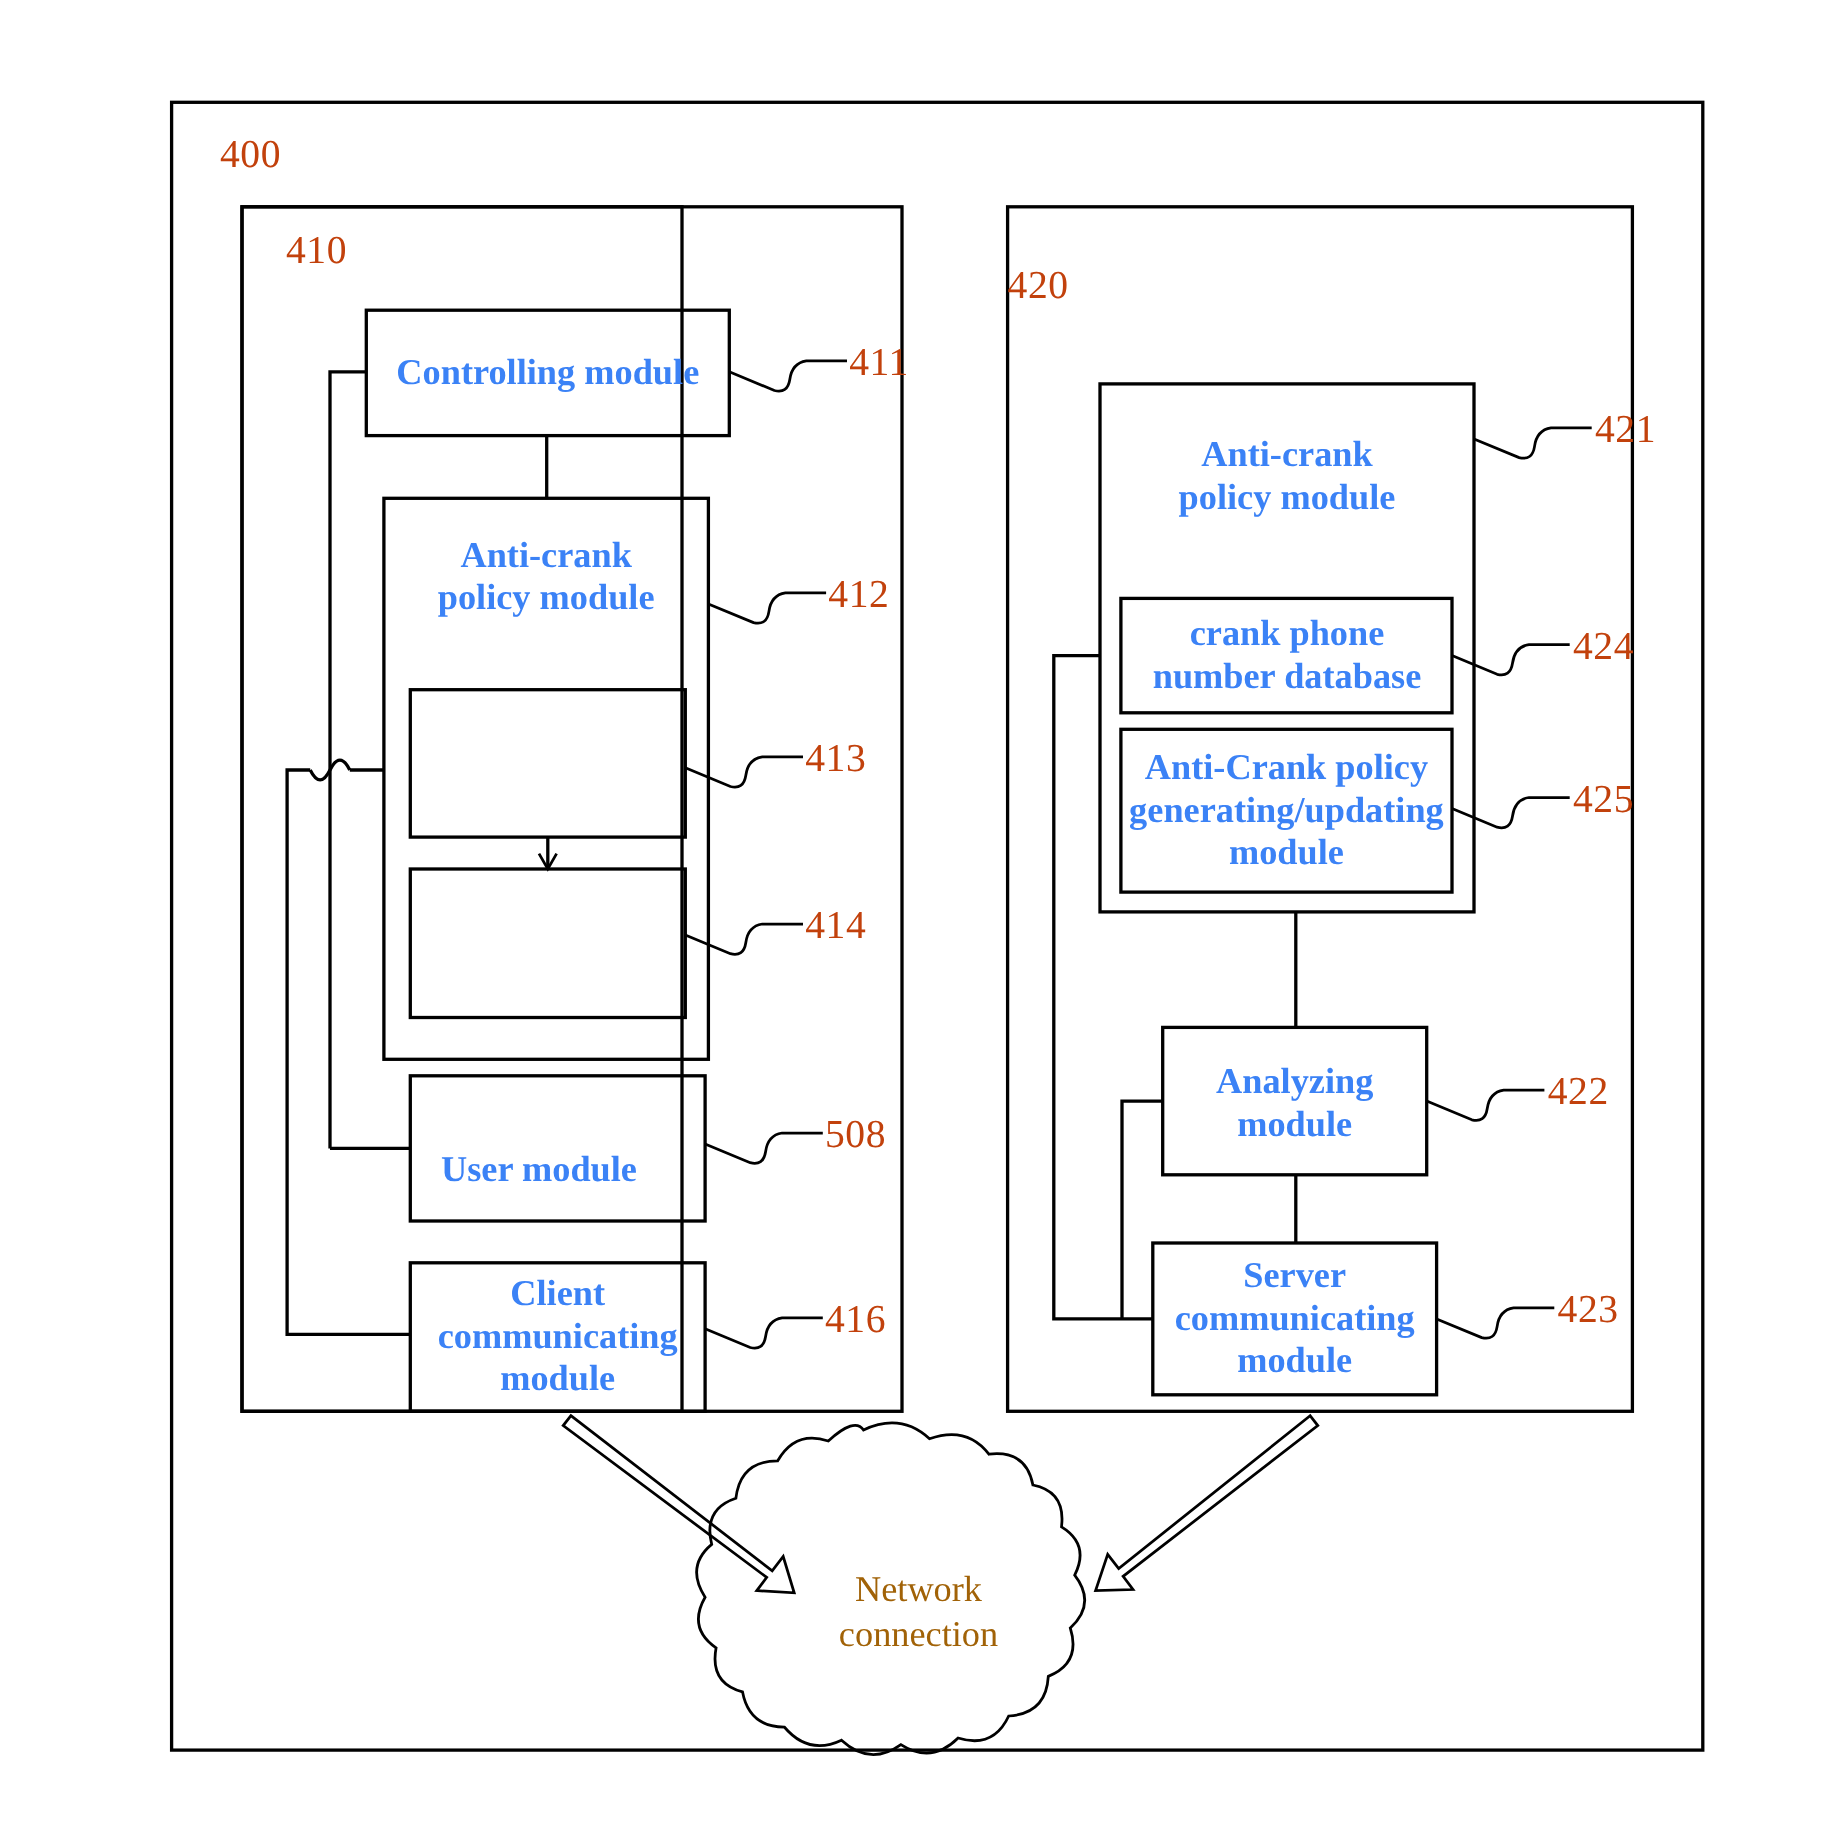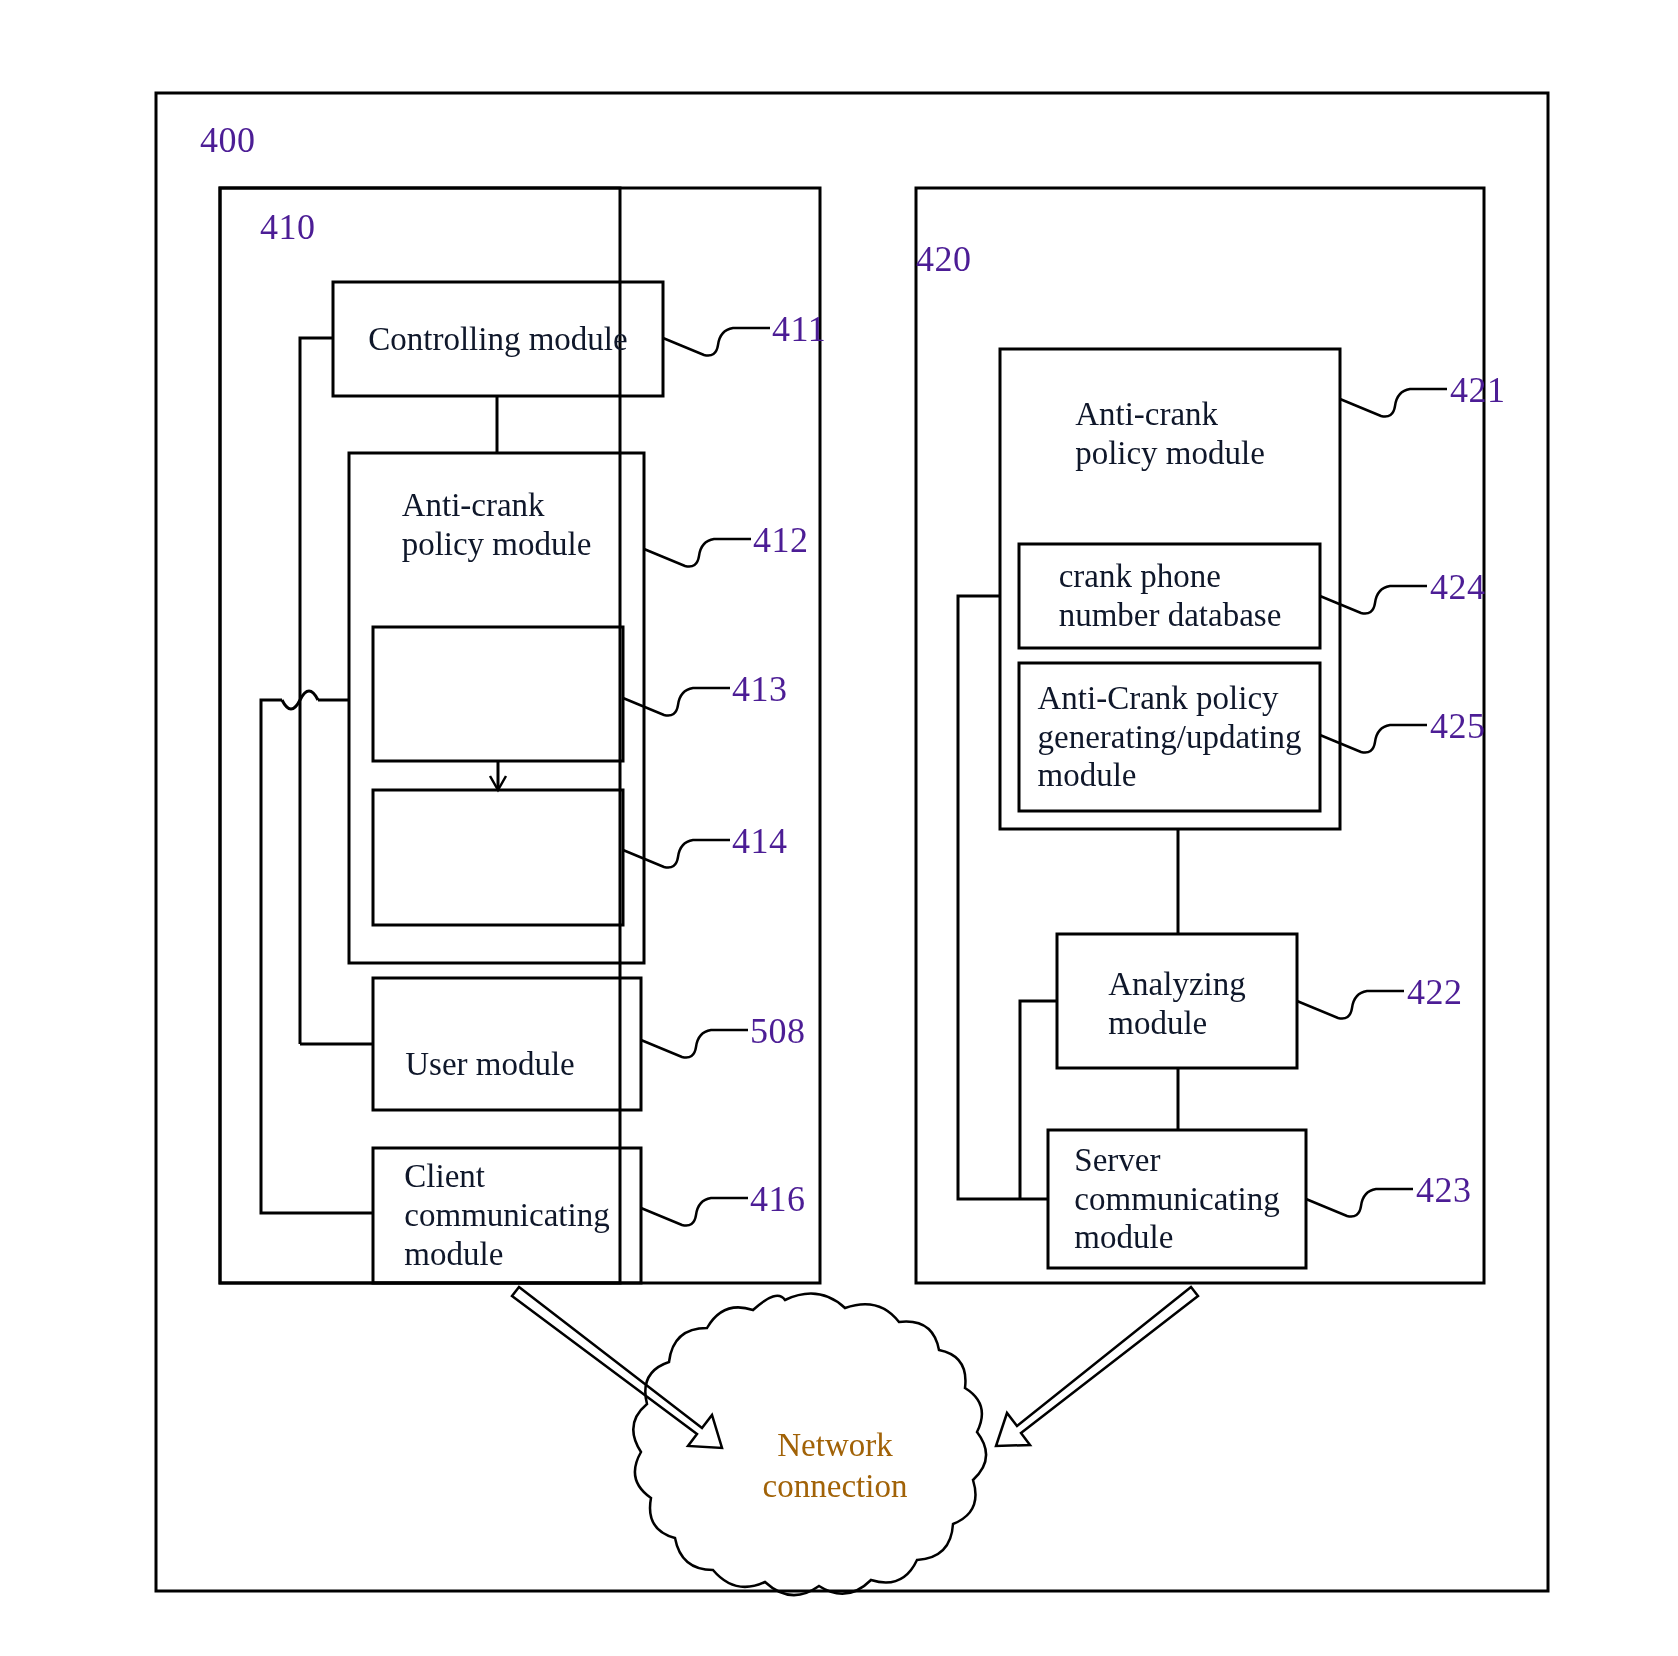--- a/index.html
+++ b/index.html
@@ -24,31 +24,32 @@
     left: 0;
     top: 0;
     width: 1678px;
     height: 1656px;
   }
   .lbl {
     position: absolute;
     display: flex;
     align-items: center;
     justify-content: center;
-    text-align: left;
+    text-align: center;
     line-height: 1.18;
     font-size: 33px;
-    color: #0f172a;
+    color: #3b82f6;
     white-space: pre-line;
     pointer-events: none;
+    font-weight: bold;
   }
   .ref {
     position: absolute;
     font-size: 36px;
-    color: #4c1d95;
+    color: #c2410c;
     letter-spacing: 0.5px;
   }
   .cloud-text {
     position: absolute;
     text-align: center;
     font-size: 33px;
     line-height: 1.25;
     color: #a16207;
   }
 </style>

